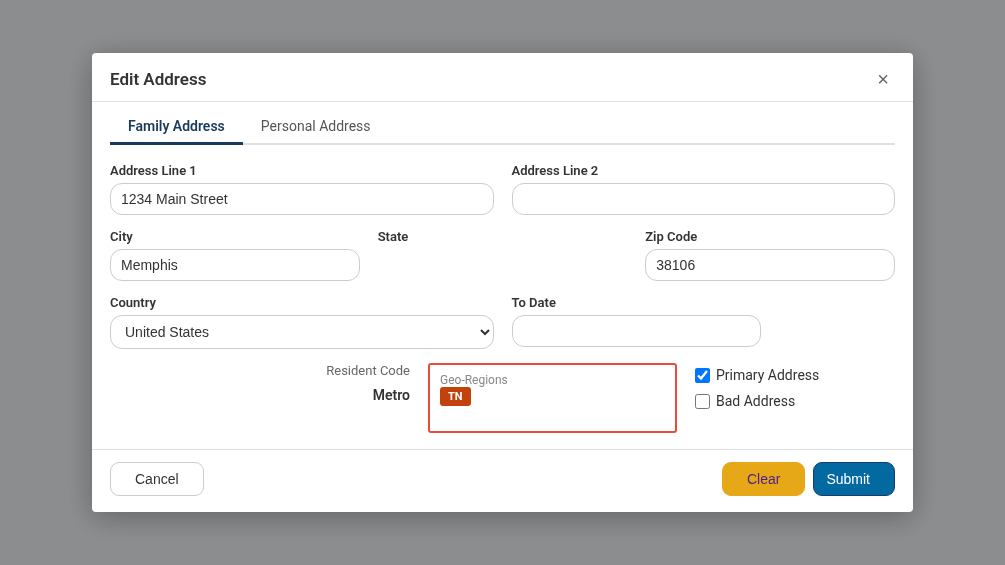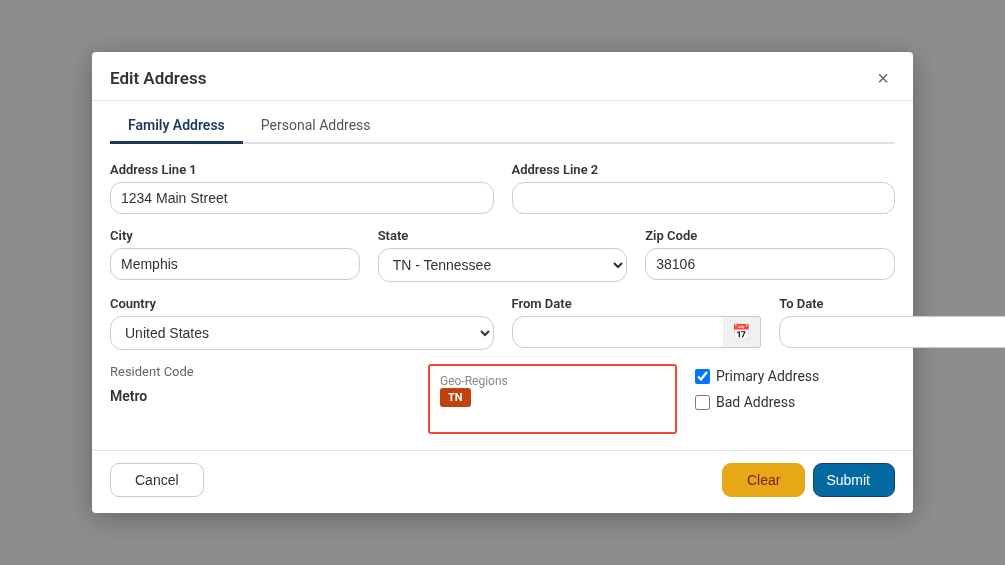--- a/index.html
+++ b/index.html
@@ -184,21 +184,21 @@
       border: 1px solid transparent;
       font-weight: 500;
     }
     .btn-cancel {
       background: #fff;
       border-color: #ccc;
       color: #333;
     }
     .btn-clear {
       background: #e6a817;
-      color: #7f1d1d;
+      color: #4c1d95;
       border-color: #e6a817;
       margin-right: 8px;
     }
     .btn-submit {
       background: #0369a1;
       color: #fff;
       border-color: #1a3a6e;
       padding-left: 12px;
     }
     .right-buttons {
@@ -235,62 +235,48 @@
         </div>
       </div>
 
       <div class="form-row">
         <div class="form-group third">
           <label class="form-label">City</label>
           <input type="text" class="form-control" value="Memphis" style="">
         </div>
         <div class="form-group third">
           <label class="form-label">State</label>
-          <select class="form-control">
-            <option>TN - Tennessee</option>
-            <option>AL - Alabama</option>
-            <option>CA - California</option>
-            <option>TX - Texas</option>
-            <option>FL - Florida</option>
-          </select>
         </div>
         <div class="form-group third">
           <label class="form-label">Zip Code</label>
           <input type="text" class="form-control" value="38106" style="">
         </div>
       </div>
 
       <div class="form-row">
         <div class="form-group half">
           <label class="form-label">Country</label>
           <select class="form-control">
             <option>United States</option>
             <option>Canada</option>
             <option>Mexico</option>
           </select>
         </div>
         <div class="form-group third">
-          <label class="form-label">From Date</label>
-          <div class="input-with-icon">
-            <input type="text" class="form-control" style="">
-            <button class="calendar-btn">📅</button>
-          </div>
-        </div>
-        <div class="form-group third">
           <label class="form-label">To Date</label>
           <div class="input-with-icon">
             <input type="text" class="form-control" style="">
 
           </div>
         </div>
       </div>
 
       <div style="display:flex; gap:18px; align-items:flex-start; margin-bottom:4px;">
 
-        <div style="flex: 0 0 300px;">
+        <div style="flex: 0 0 300px; text-align: right;">
           <div class="resident-label">Resident Code</div>
           <div class="resident-value">Metro</div>
         </div>
 
         <div class="geo-regions-group">
           <div class="geo-regions-label">Geo-Regions</div>
           <span class="geo-tag">TN</span>
         </div>
 
         <div style="display:flex; flex-direction:column; gap:10px; padding-top:4px; flex:0 0 200px;">

